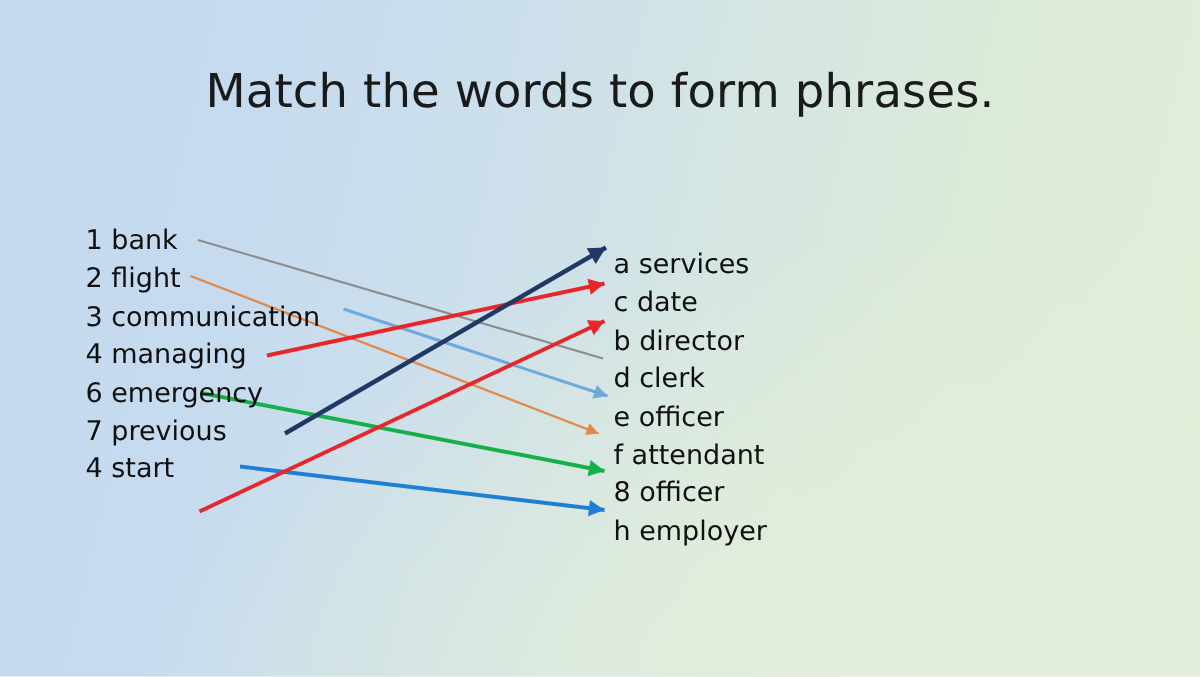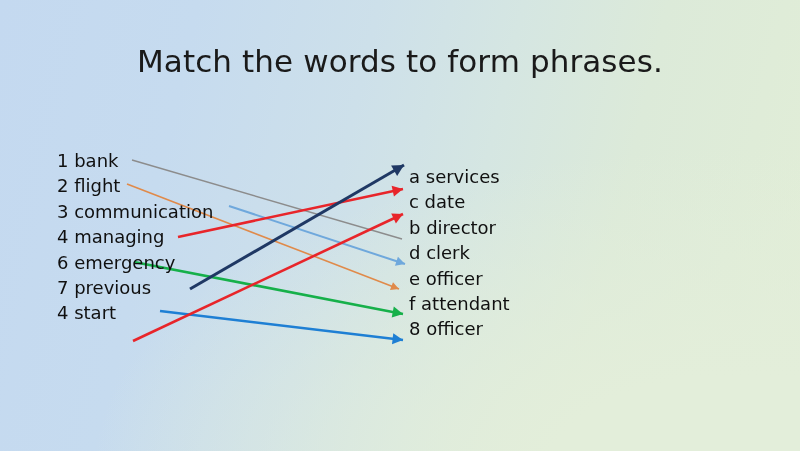--- a/index.html
+++ b/index.html
@@ -109,15 +109,16 @@
   </div>
 
   <div id="right-col" class="col">
     <span class="term">a services</span>
     <span class="term">c date</span>
     <span class="term">b director</span>
     <span class="term">d clerk</span>
     <span class="term">e officer</span>
     <span class="term">f attendant</span>
     <span class="term">8 officer</span>
+    <span class="term">h employer</span>
   </div>
 
 </div>
 
 </body></html>

